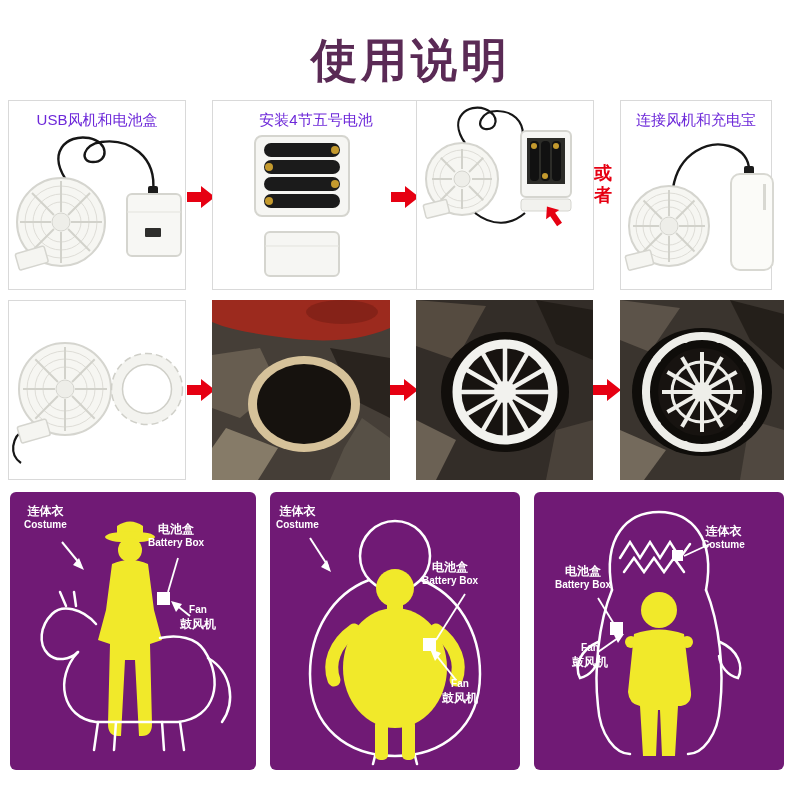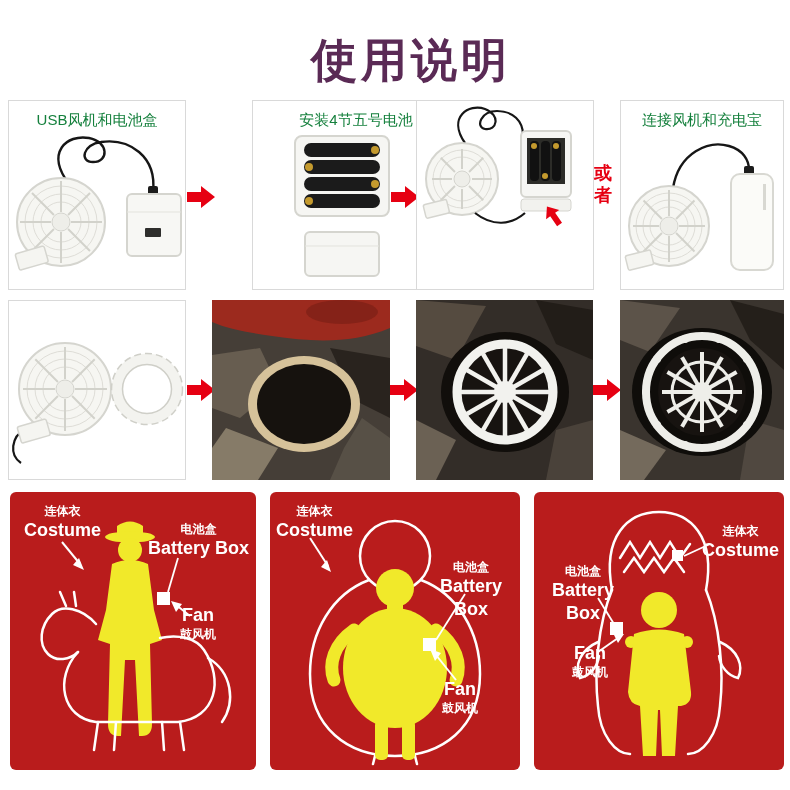--- a/index.html
+++ b/index.html
@@ -5,37 +5,37 @@
   * { margin:0; padding:0; box-sizing:border-box; }
   html,body { width:790px; height:790px; background:#ffffff;
     font-family:"Liberation Sans","DejaVu Sans",sans-serif; }
   .page { position:relative; width:790px; height:790px; background:#fff; overflow:hidden; }
 
   .title { position:absolute; top:30px; left:16px; width:100%; text-align:center;
     font-size:46px; font-weight:bold; color:#5a2a55; letter-spacing:4px; }
 
   .stepbox { position:absolute; top:100px; height:190px; background:#fff;
     border:1px solid #d9d9d9; }
-  .step-label { font-size:15px; color:#15803d; text-align:center; padding-top:9px; line-height:1.35; }
+  .step-label { font-size:15px; color:#6d28d9; text-align:center; padding-top:9px; line-height:1.35; }
   .step-label.left { text-align:left; padding-left:10px; }
 
   .harrow { position:absolute; width:28px; height:26px; }
 
   .or-label { position:absolute; left:594px; top:163px; width:20px; 
     font-size:18px; font-weight:bold; color:#e60012; line-height:1.2; word-break:break-all; }
 
   .photobox { position:absolute; top:300px; height:180px; background:#fff; border:1px solid #d9d9d9; }
   .photo { position:absolute; top:300px; height:180px; overflow:hidden; }
 
-  .panel { position:absolute; top:492px; height:278px; background:#b91c1c; border-radius:6px; overflow:hidden; }
+  .panel { position:absolute; top:492px; height:278px; background:#701a75; border-radius:6px; overflow:hidden; }
   .panel svg { position:absolute; left:0; top:0; }
 
   .plabel { position:absolute; color:#fff; text-align:center; line-height:1.25; }
   .plabel .cn { display:block; font-size:12px; font-weight:bold; }
-  .plabel .en { display:block; font-size:18px; font-weight:bold; }
+  .plabel .en { display:block; font-size:10px; font-weight:bold; }
 </style>
 </head>
 <body>
 
 <div class="page">
 
   <div class="title">使用说明</div>
 
   <div class="stepbox" style="left:8px;width:178px;">
     <div class="step-label">USB风机和电池盒</div>
@@ -69,21 +69,21 @@
       </g>
     </svg>
   </div>
 
   <div class="harrow" style="left:187px;top:184px;">
     <svg width="28" height="26" viewBox="0 0 28 26">
         <polygon points="0,8 14,8 14,2 28,13 14,24 14,18 0,18" fill="#e60012"></polygon>
       </svg>
   </div>
 
-  <div class="stepbox" style="left:212px;width:208px;margin-left:40px;">
+  <div class="stepbox" style="left:212px;width:208px;">
     <div class="step-label">安装4节五号电池</div>
     <svg width="178" height="150" viewBox="0 0 178 150">
       <rect x="42" y="6" width="94" height="80" rx="7" fill="#f6f6f3" stroke="#d5d5cf" stroke-width="2"></rect>
       <g>
         <rect x="51" y="13" width="76" height="14" rx="7" fill="#1b1b1b"></rect>
           <circle cx="122" cy="20" r="4" fill="#c49a2e"></circle>
         <rect x="51" y="30" width="76" height="14" rx="7" fill="#1b1b1b"></rect>
           <circle cx="56" cy="37" r="4" fill="#c49a2e"></circle>
         <rect x="51" y="47" width="76" height="14" rx="7" fill="#1b1b1b"></rect>
           <circle cx="122" cy="54" r="4" fill="#c49a2e"></circle>
@@ -138,21 +138,21 @@
       </g>
       <path d="M58,112 C76,126 94,124 108,112" fill="none" stroke="#161616" stroke-width="2.2"></path>
       <g transform="translate(136,128) rotate(-125)">
         <polygon points="0,5 12,5 12,0 22,8 12,16 12,11 0,11" fill="#e60012"></polygon>
       </g>
     </svg>
   </div>
 
   <div class="or-label">或者</div>
 
-  <div class="stepbox" style="left:620px;width:164px;">
+  <div class="stepbox" style="left:620px;width:152px;">
     <div class="step-label">连接风机和充电宝</div>
     <svg width="164" height="150" viewBox="0 0 164 150">
       <path d="M52,58 C58,22 88,10 108,16 C122,20 128,30 128,40" fill="none" stroke="#161616" stroke-width="2.4"></path>
       <rect x="123" y="36" width="10" height="10" rx="2" fill="#1c1c1c"></rect>
       <g>
         <rect x="110" y="44" width="42" height="96" rx="9" fill="#fbfbf8" stroke="#d8d8d2" stroke-width="2"></rect>
         <rect x="142" y="54" width="3" height="26" fill="#d8d8d2"></rect>
       </g>
       <g>
         <circle cx="48" cy="96" r="40" fill="#f6f6f2" stroke="#d5d5cf" stroke-width="2"></circle>

